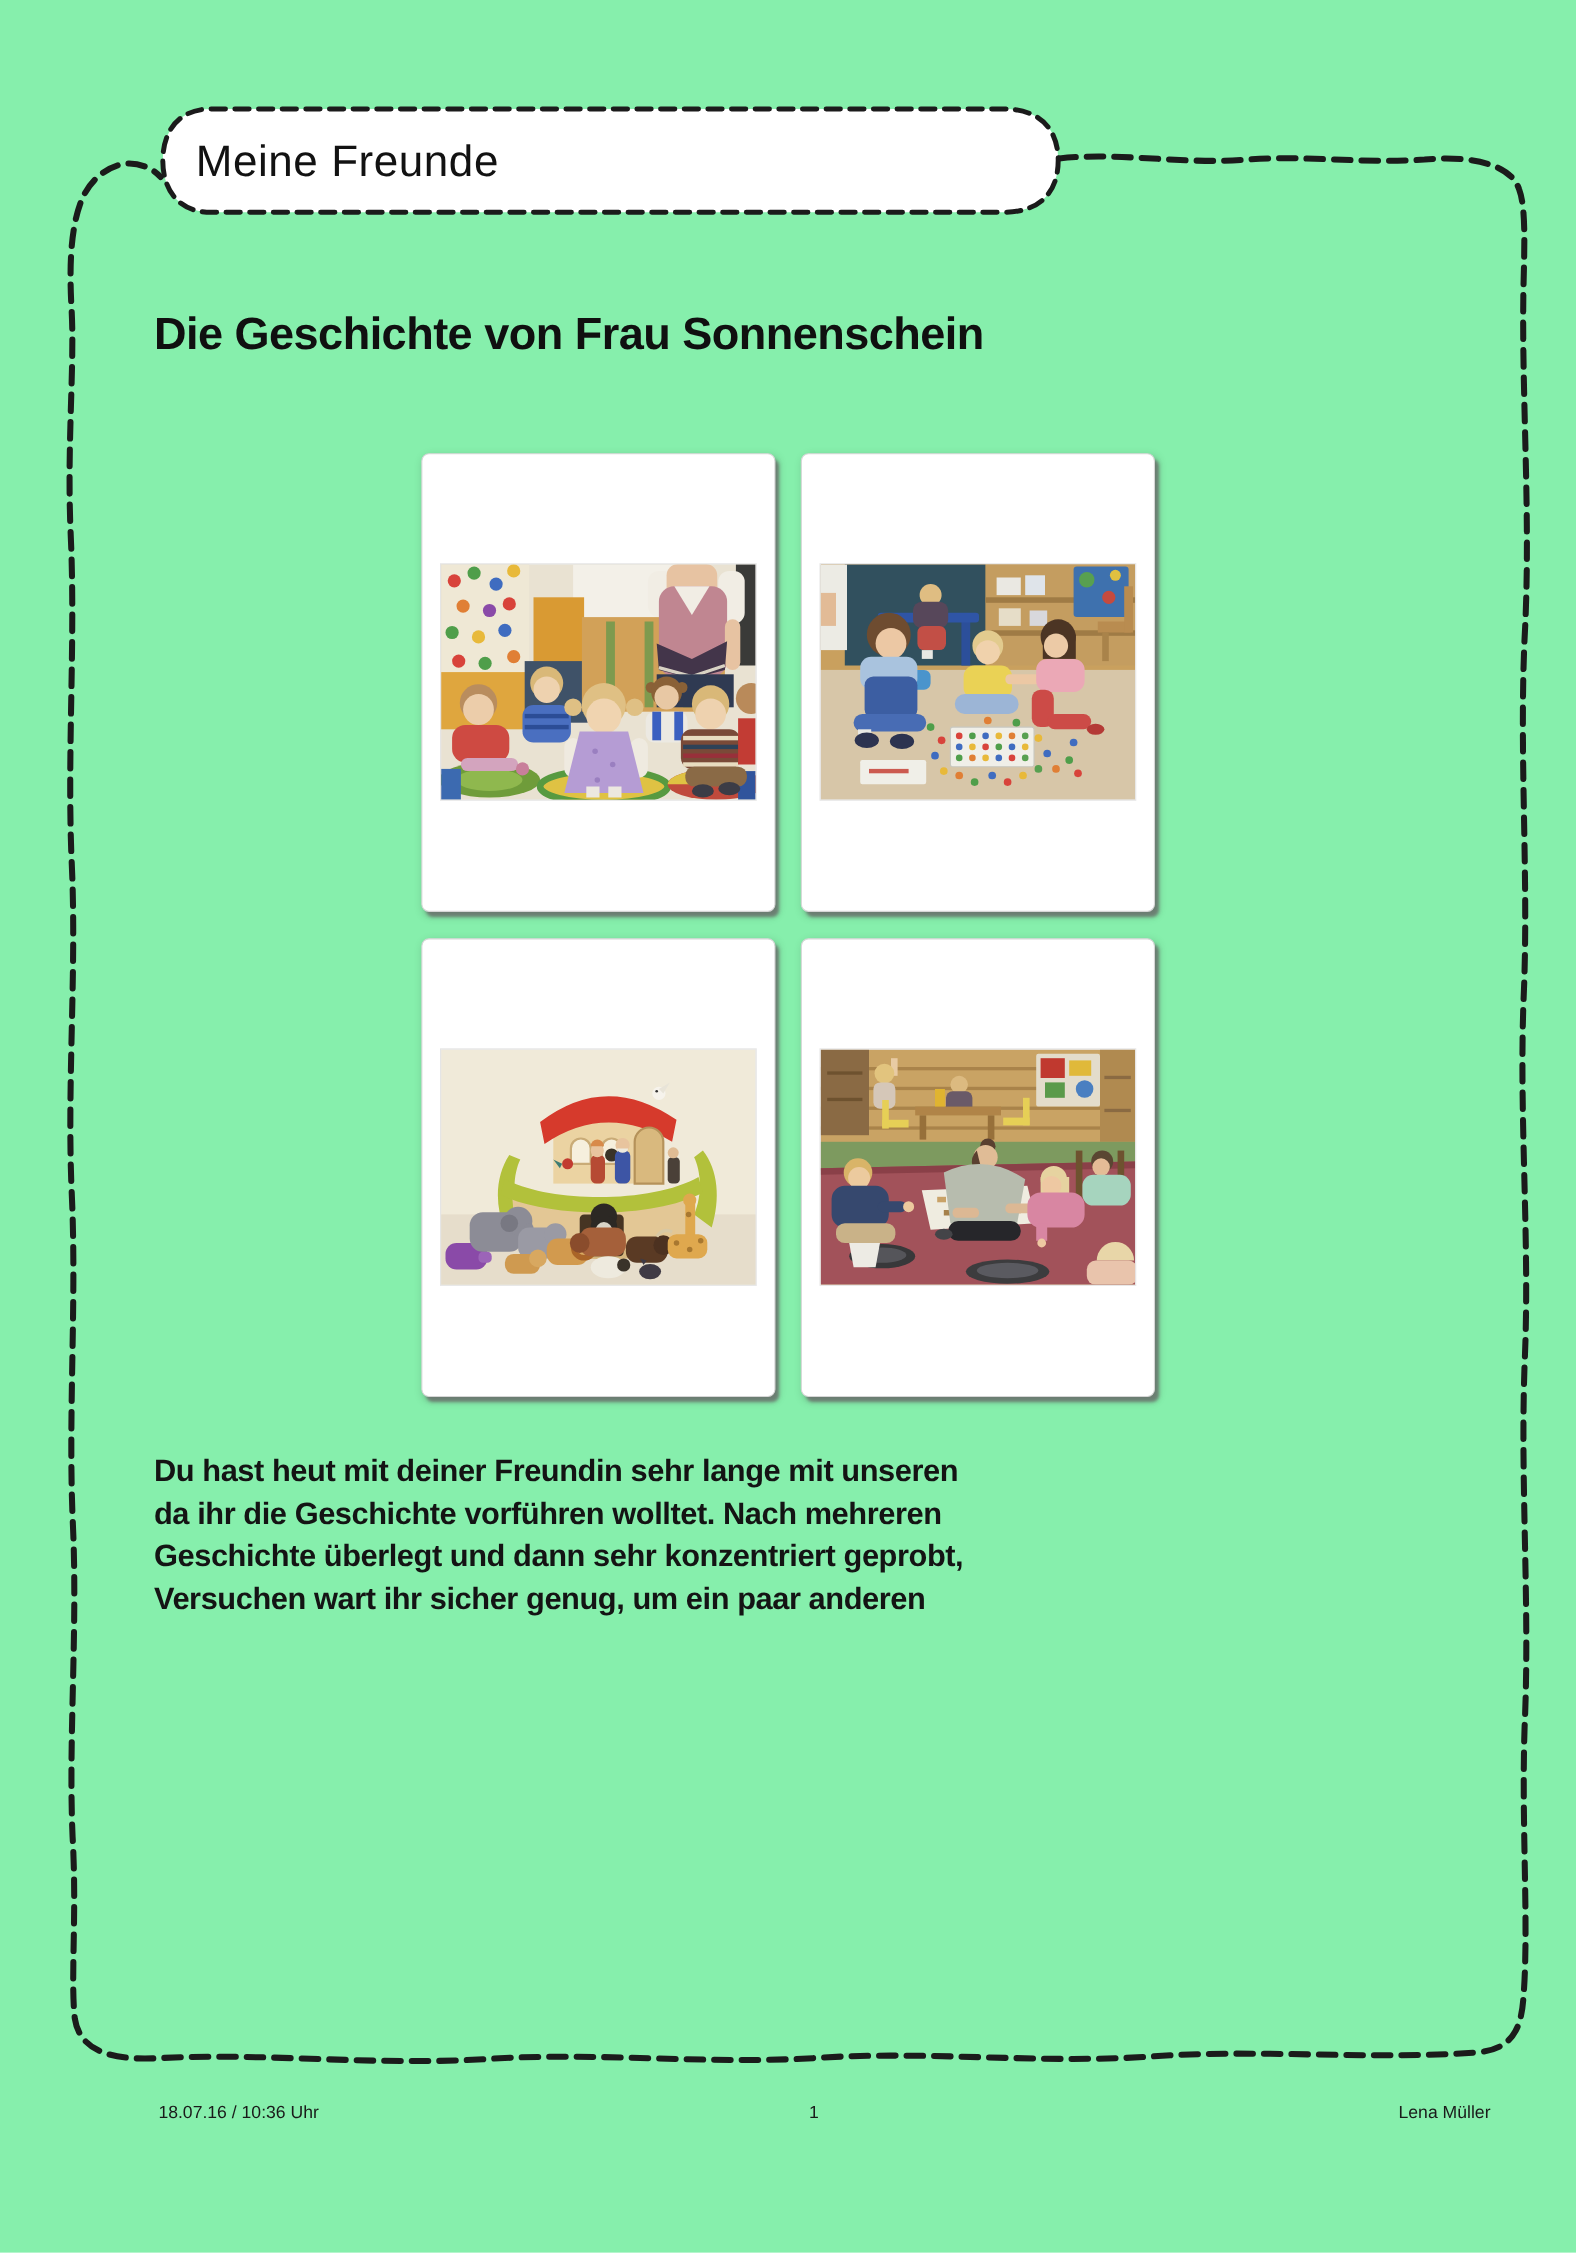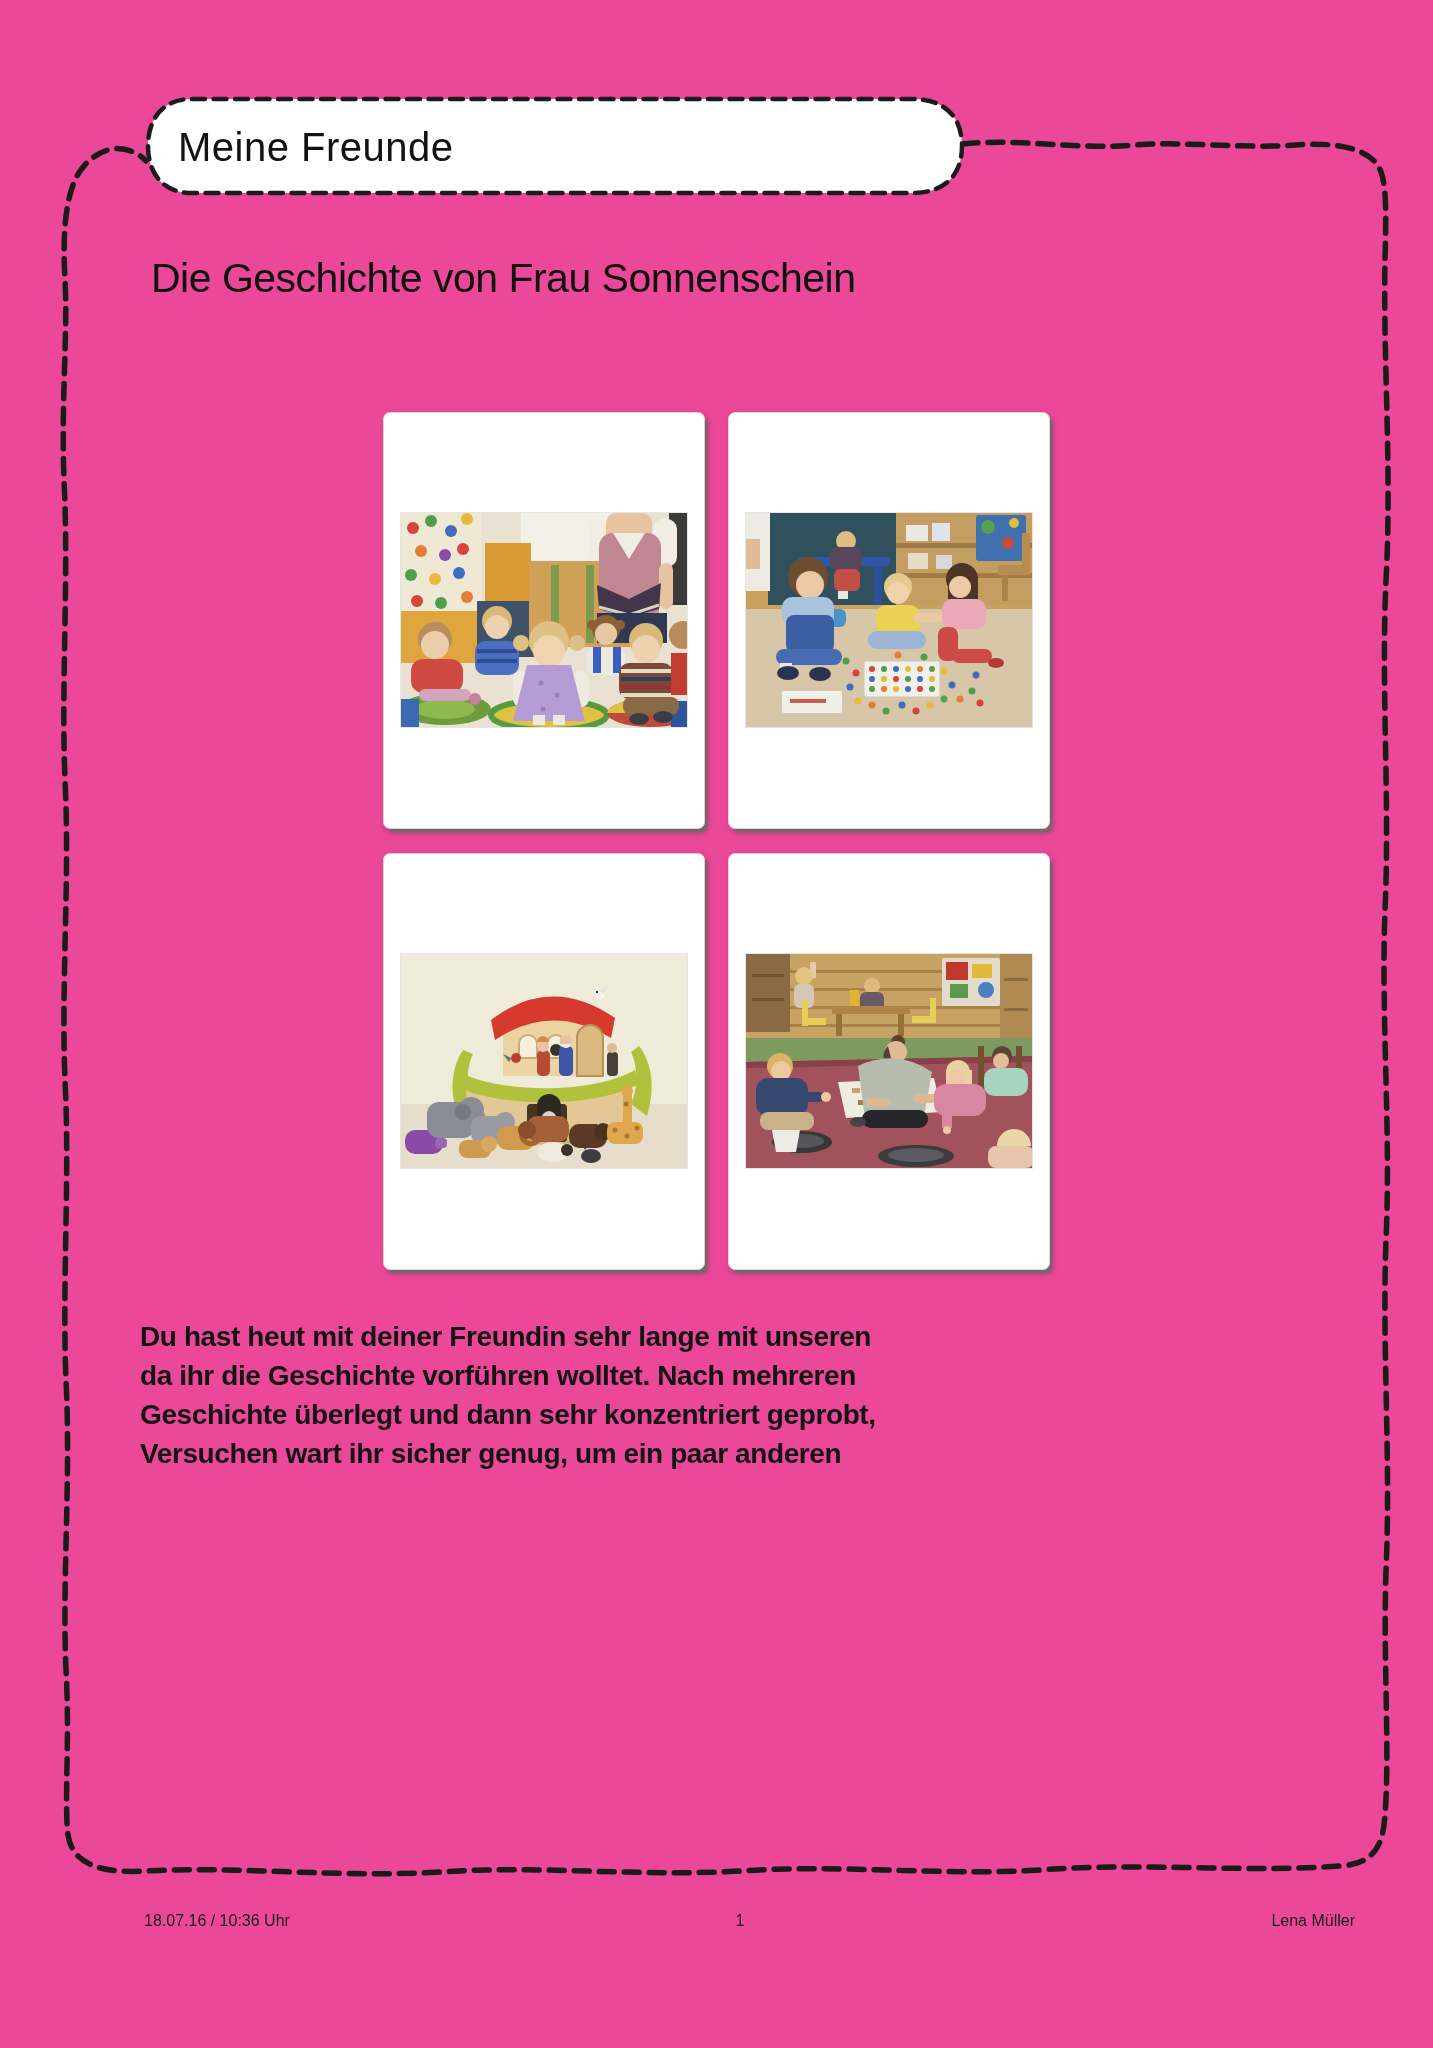--- a/index.html
+++ b/index.html
@@ -1,23 +1,23 @@
 <!DOCTYPE html>
 <html><head>
 <meta charset="utf-8">
 <style>
   html,body{margin:0;padding:0;background:#ffffff;}
-  #page{position:relative;width:1433px;height:2048px;background:#ec4899;overflow:hidden;
+  #page{position:relative;width:1433px;height:2048px;background:#86efac;overflow:hidden;
         font-family:"Liberation Sans","DejaVu Sans",sans-serif;color:#151515;}
   #border-layer{position:absolute;left:0;top:0;width:1433px;height:2048px;}
   #header-title{position:absolute;left:148px;top:99px;width:814px;height:94px;line-height:96px;
         padding-left:30px;box-sizing:border-box;font-size:40px;font-weight:400;color:#121212;
         letter-spacing:0.5px;white-space:nowrap;}
-  #doc-heading{position:absolute;left:140px;top:255px;width:1100px;font-size:41px;font-weight:400;
-        letter-spacing:-0.5px;color:#101010;white-space:nowrap;margin-left:11px;}
+  #doc-heading{position:absolute;left:140px;top:280px;width:1100px;font-size:41px;font-weight:700;
+        letter-spacing:-0.5px;color:#101010;white-space:nowrap;}
   .card{position:absolute;width:320px;height:415px;background:#ffffff;border:1px solid #d6d6d6;
         border-radius:7px;
         box-shadow:4px 5px 3px -1px rgba(105,105,105,.8),2px 3px 9px rgba(0,0,0,.18);}
   .photo{position:absolute;left:17px;top:100px;width:286px;height:214px;overflow:hidden;
         outline:1px solid rgba(0,0,0,.10);background:#eee;}
   .photo svg{display:block;width:286px;height:214px;}
   #card-1{left:383px;top:412px;} #card-2{left:728px;top:412px;}
   #card-3{left:383px;top:853px;} #card-4{left:728px;top:853px;}
   #story-text{position:absolute;left:140px;top:1317px;width:830px;font-size:28px;line-height:39px;
         letter-spacing:-0.4px;color:#141414;font-weight:bold;}

